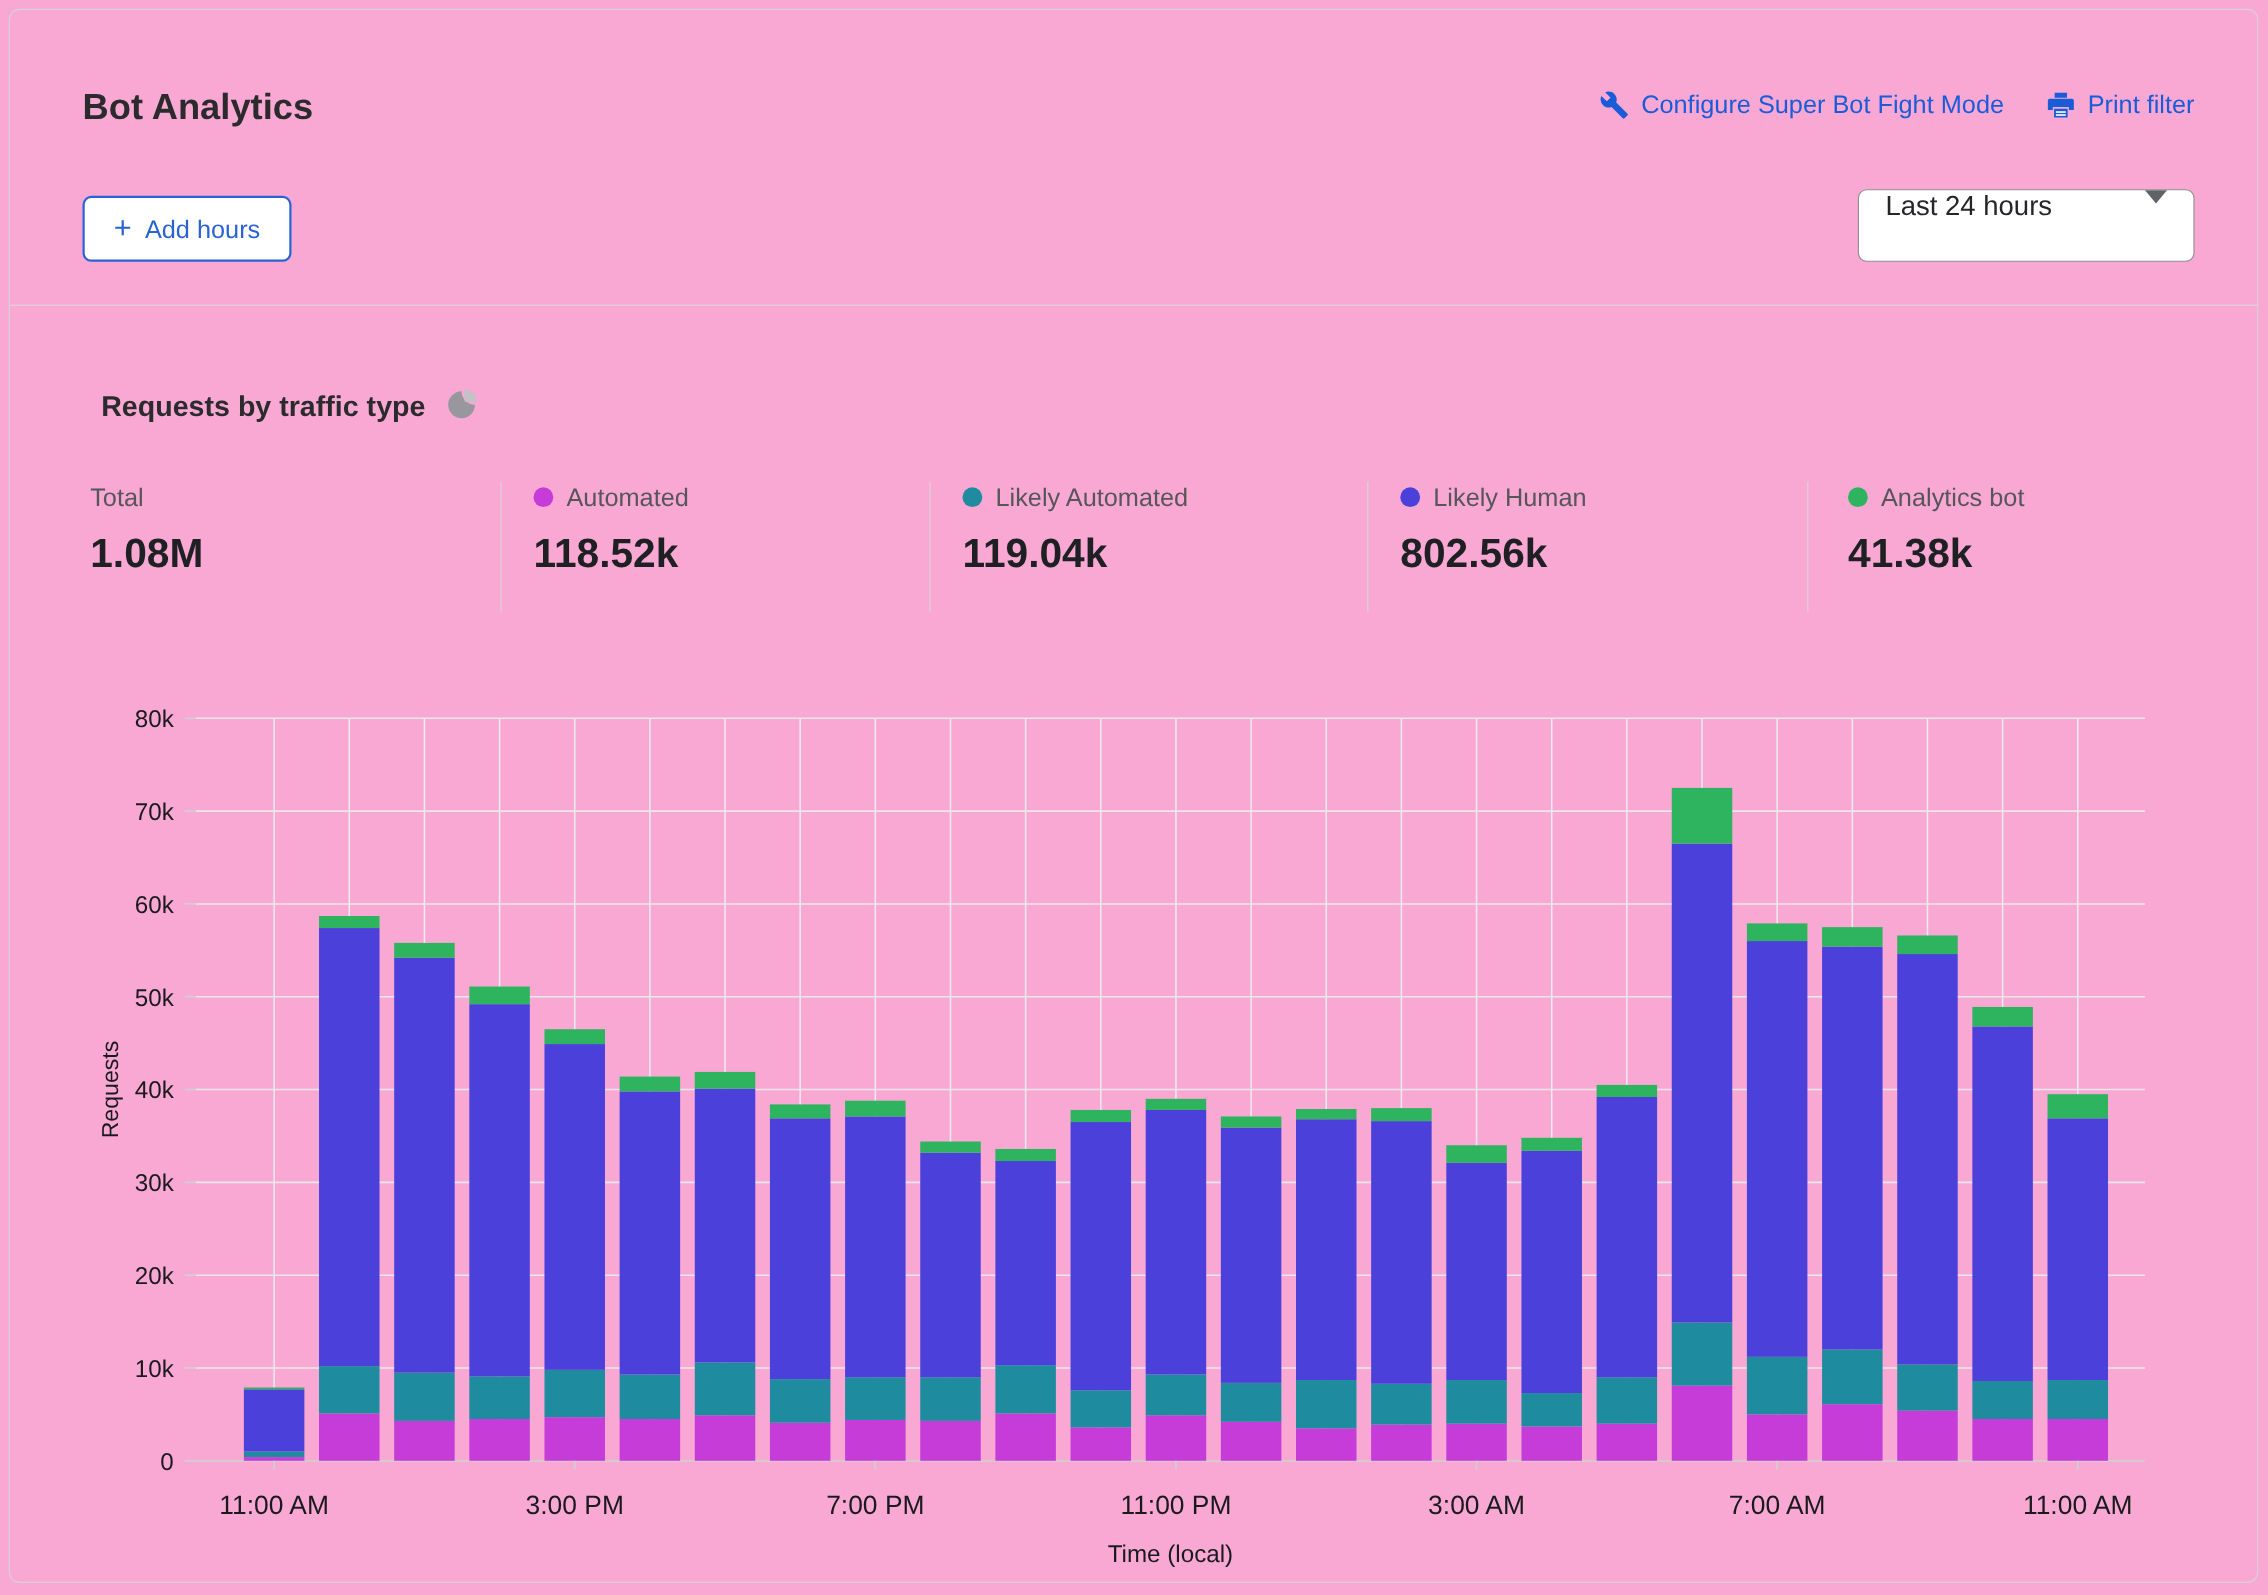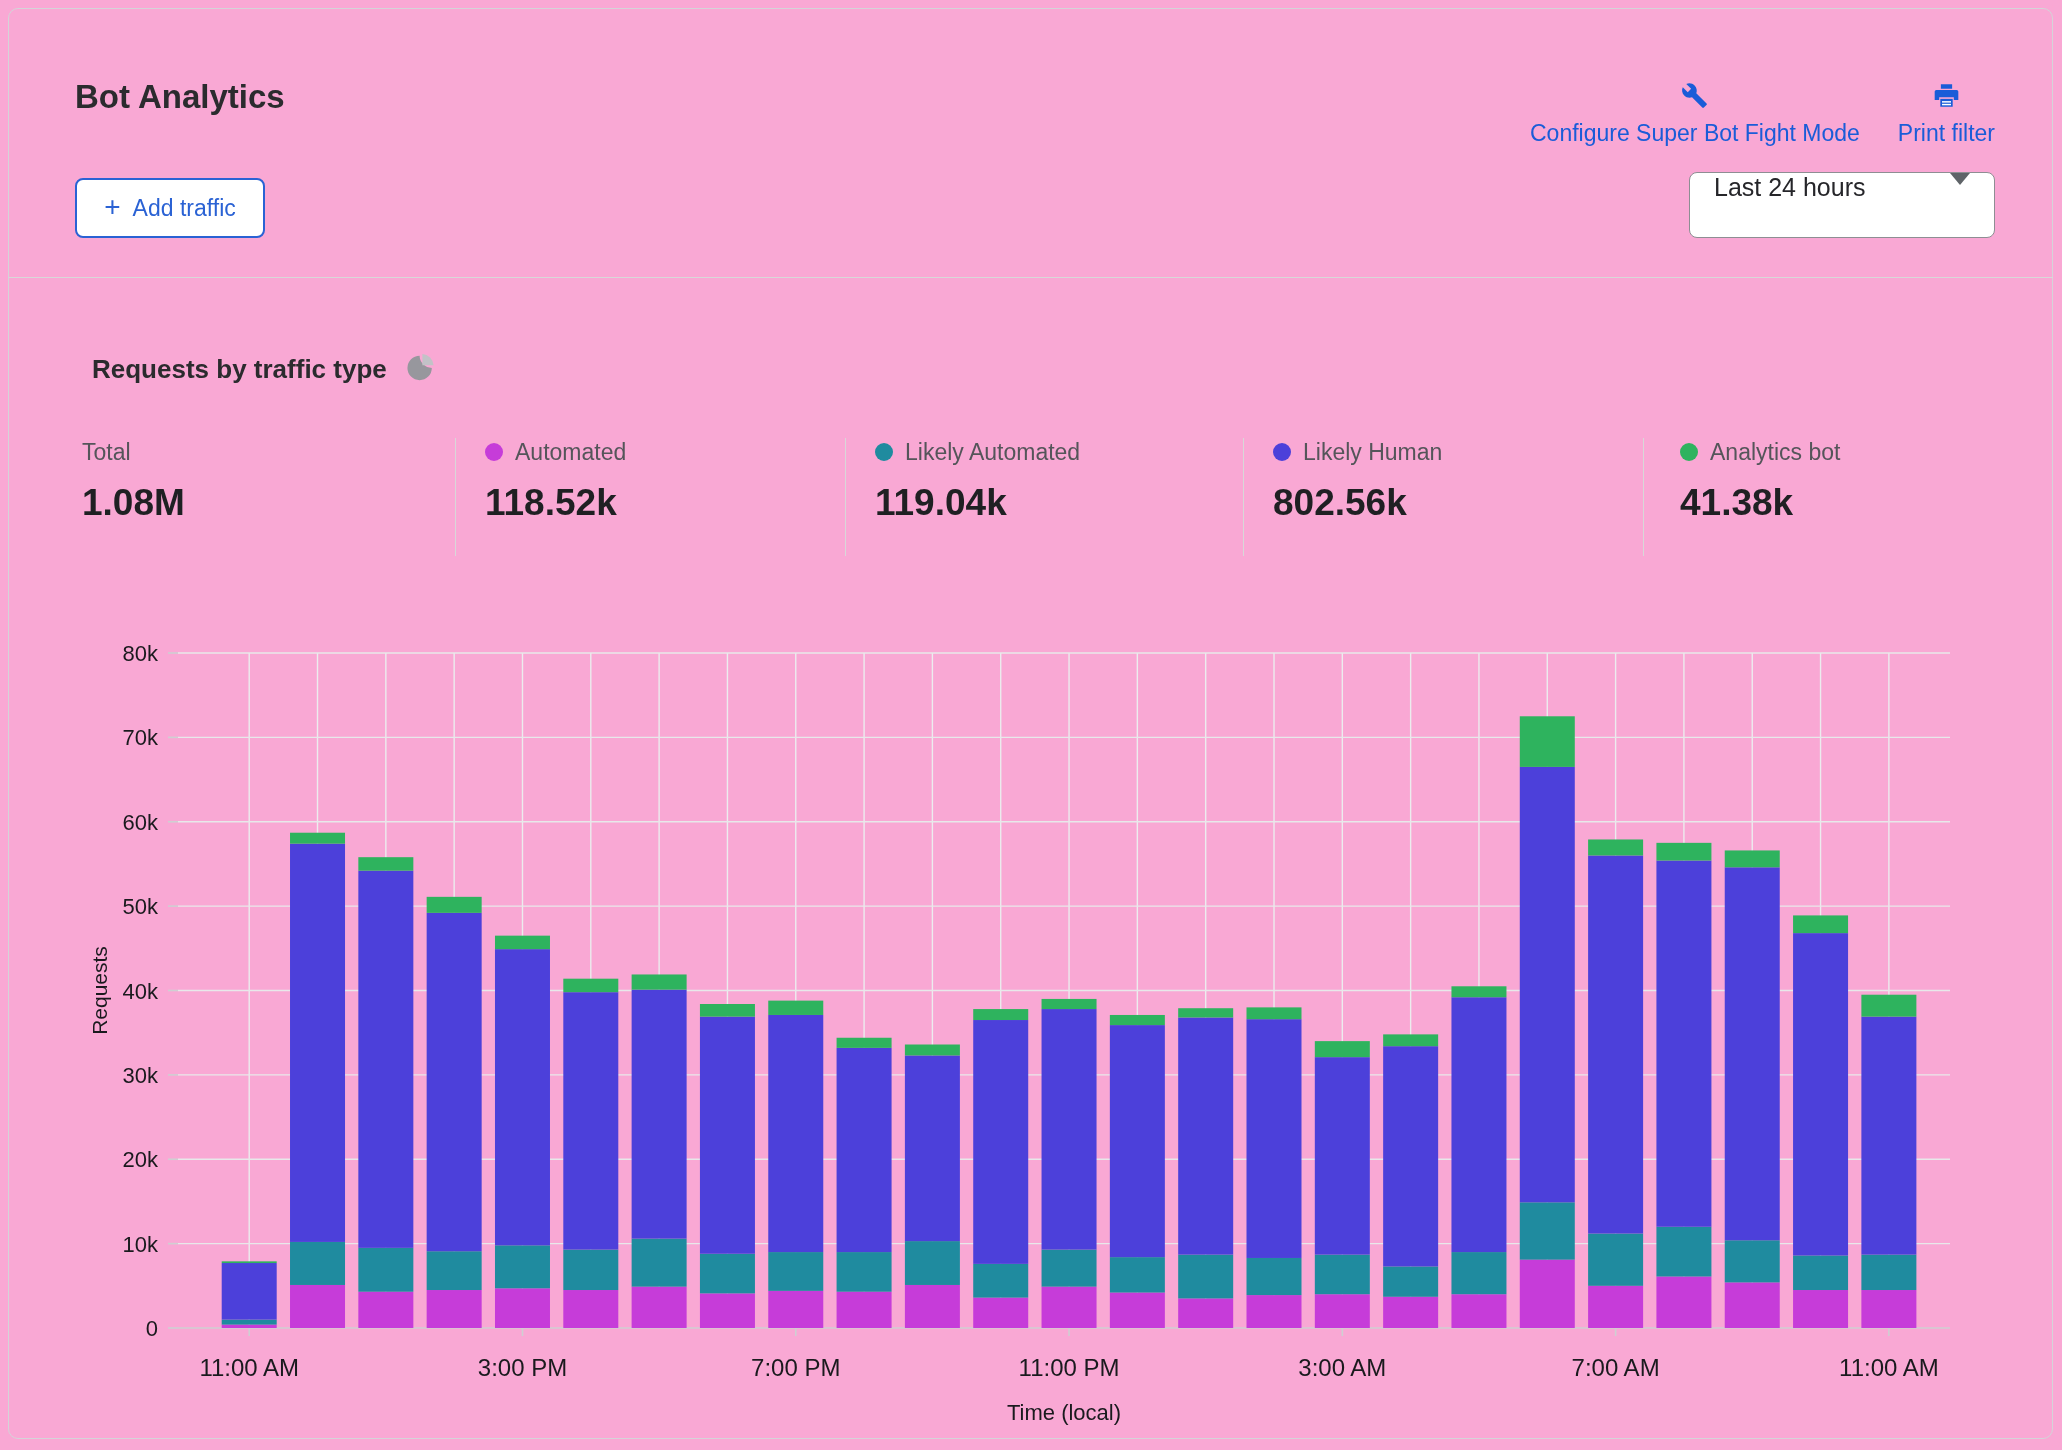--- a/index.html
+++ b/index.html
@@ -11,21 +11,21 @@
   .card {
     position:absolute; left:8px; top:8px; width:2045px; height:1431px;
     border:1px solid #d4d4d8; border-radius:10px; pointer-events:none;
   }
   .page-title {
     position:absolute; left:75px; top:78px; font-size:33px; font-weight:bold; color:#2b2b2e;
   }
   .top-links {
     position:absolute; right:67px; top:82px; display:flex; align-items:center; gap:38px;
   }
-  .link { display:flex; align-items:center; gap:11px; color:#1a5cd8; font-size:23px; cursor:pointer;flex-direction:column; }
+  .link { display:flex; align-items:center; gap:11px; color:#1a5cd8; font-size:23px; cursor:pointer; }
   .link svg { display:block; }
   .btn-add-filter {
     position:absolute; left:75px; top:178px; width:190px; height:60px;
     border:2px solid #2a62d4; border-radius:8px; background:#fff; color:#2a62d4;
     font-size:23px; display:flex; align-items:center; justify-content:center; gap:12px;
     font-family:"Liberation Sans", sans-serif; cursor:pointer;
   }
   .btn-add-filter .plus { font-size:28px; font-weight:400; line-height:1; margin-top:-3px; }
   .dropdown {
     position:absolute; left:1689px; top:172px; width:306px; height:66px;
@@ -77,21 +77,21 @@
           <rect x="8" y="17" width="8" height="1.3" fill="#ffffff"></rect>
           <rect x="8" y="19.4" width="8" height="1.3" fill="#ffffff"></rect>
         </svg>
       </span>
       <span>Print filter</span>
     </div>
   </div>
 
   <button class="btn-add-filter">
     <span class="plus">+</span>
-    <span>Add traffic</span>
+    <span>Add hours</span>
   </button>
 
   <div class="dropdown">
     <span>Last 24 hours</span>
     <span class="caret"></span>
   </div>
 
   <div class="divider-h"></div>
 
   <div class="section-title-row">

